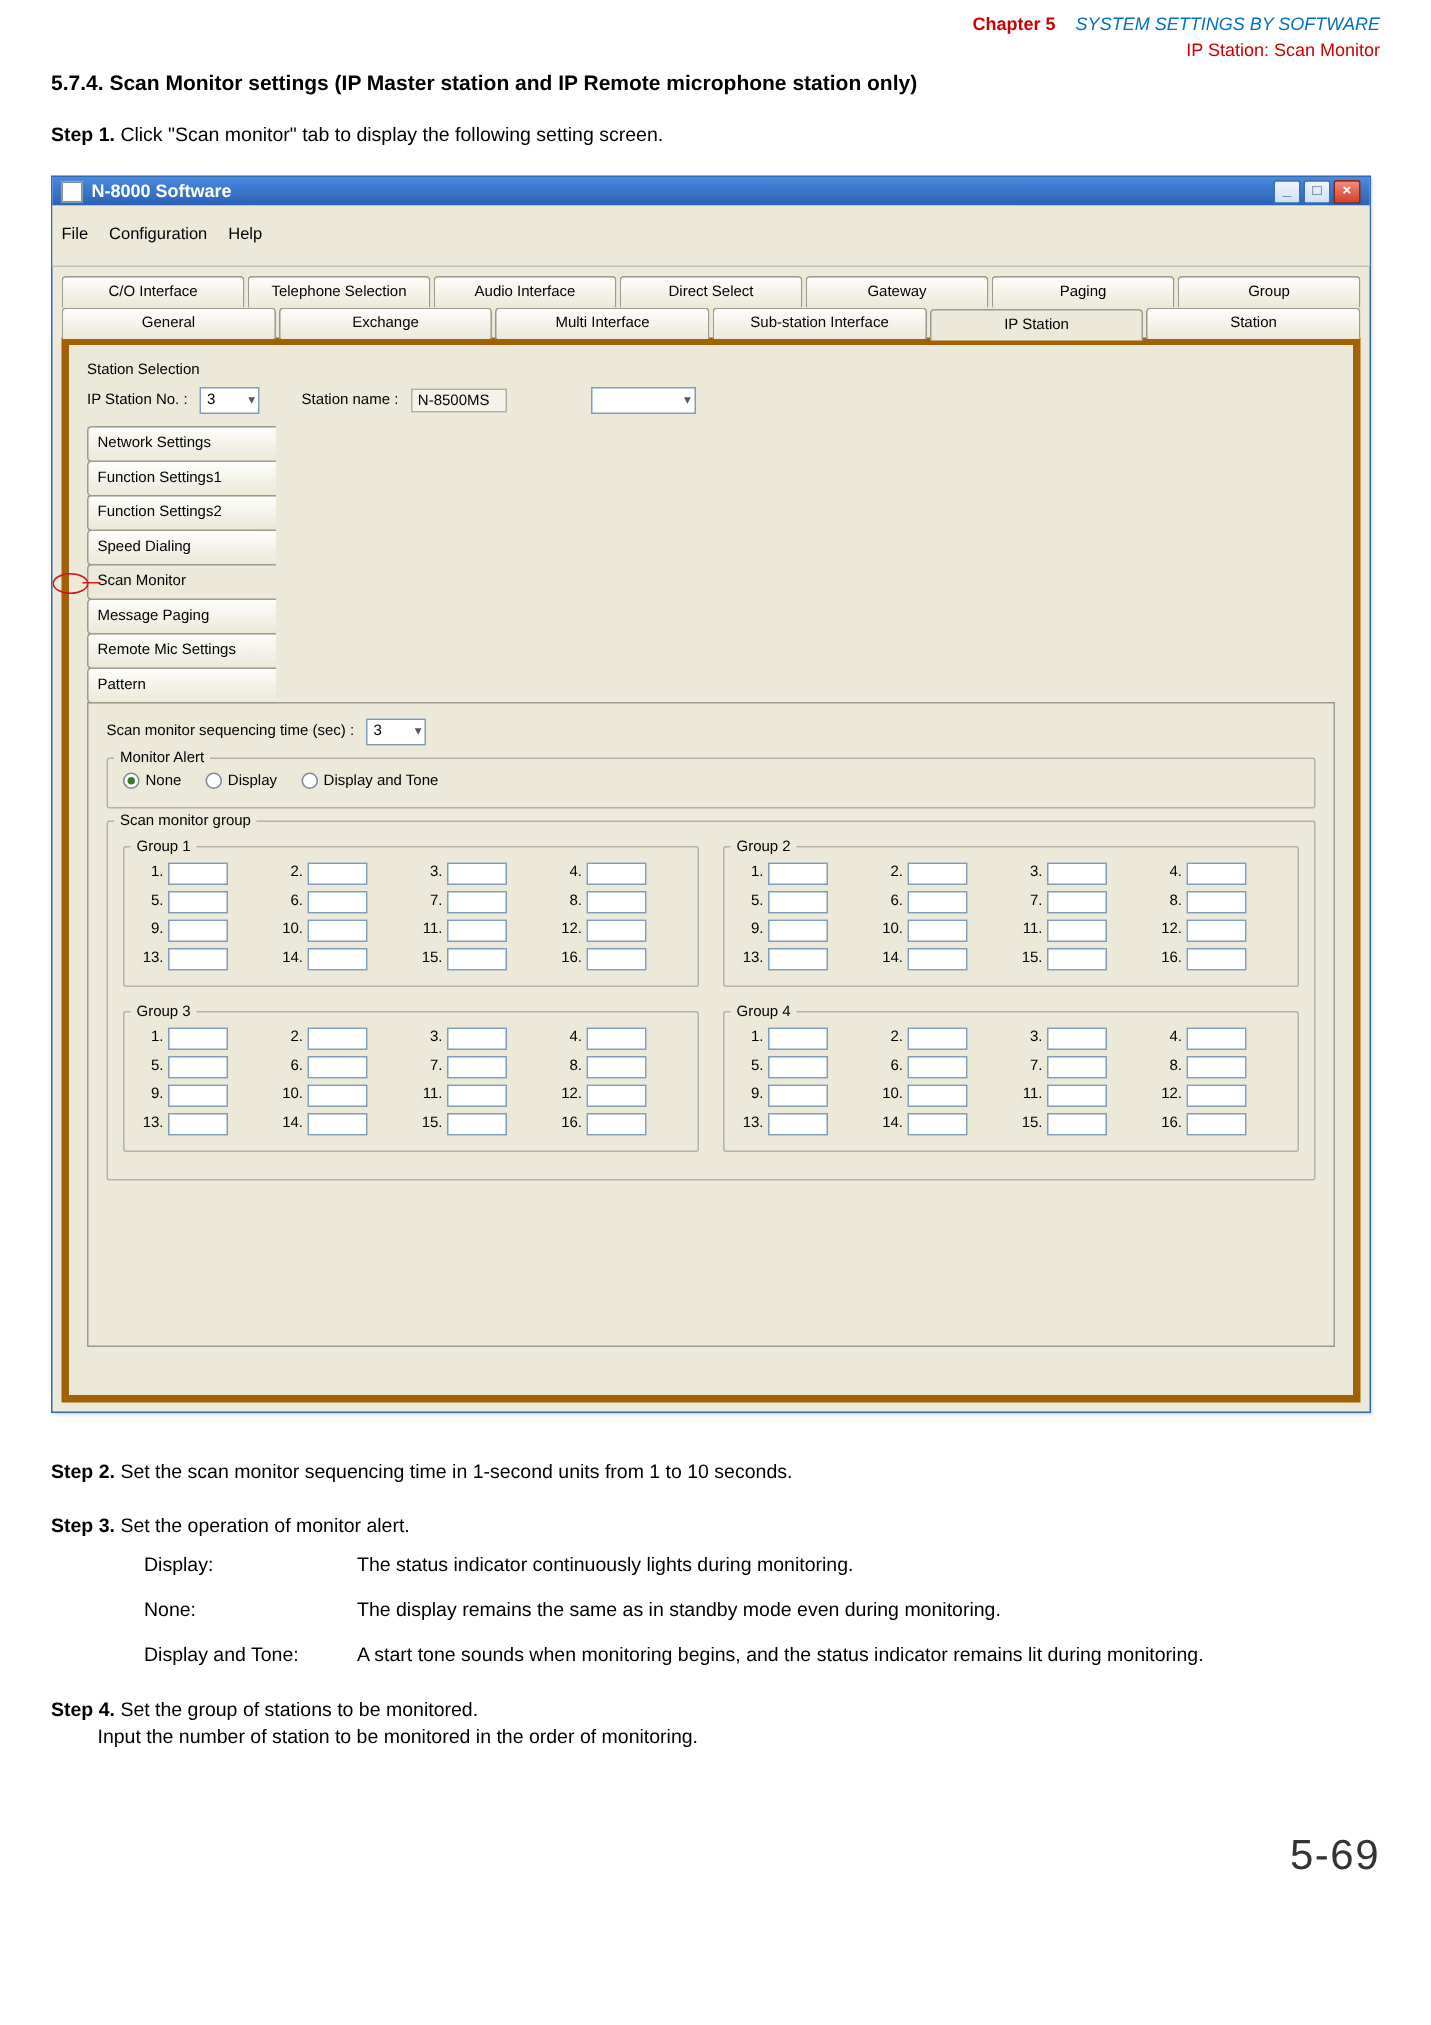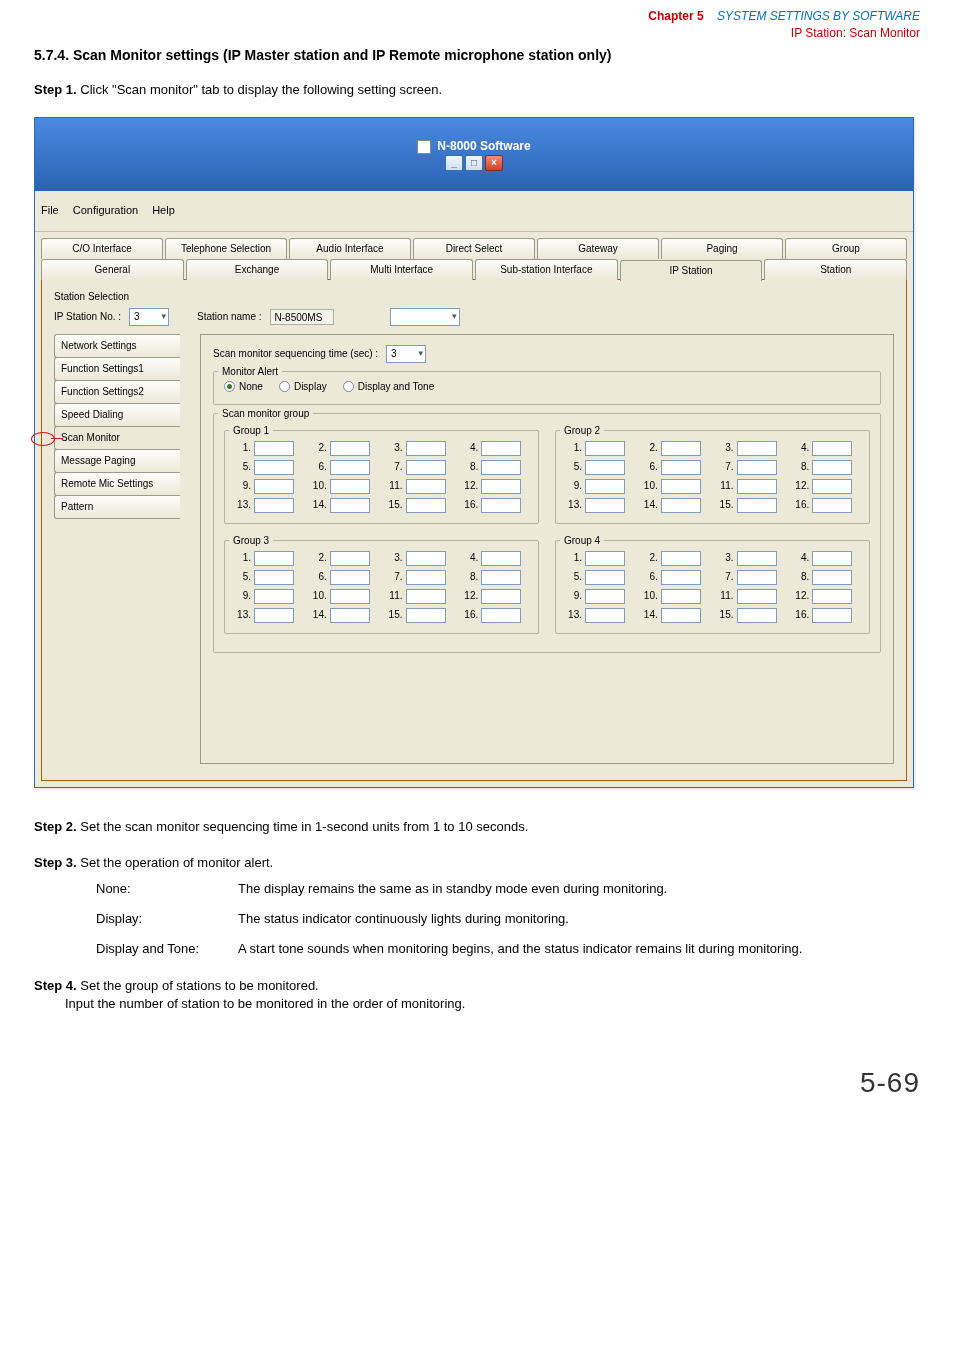--- a/index.html
+++ b/index.html
@@ -27,25 +27,24 @@
     border: 1px solid #2f6ab3;
     margin: 10px 0 30px 0;
     background: #ece9d8;
     box-shadow: 1px 1px 2px rgba(0,0,0,.15);
   }
   .titlebar {
     background: linear-gradient(#4a8ae0, #2a62b4);
     color: #fff;
     font-size: 12px;
     font-weight: bold;
-    padding: 20px 6px;
+    padding: 1px 6px;
     display: flex;
     align-items: center;
     justify-content: space-between;
-    flex-direction: column;
   }
   .titlebar .title { display: flex; align-items: center; gap: 6px; }
   .titlebar .app-icon { width: 14px; height: 14px; background: #fff; border: 1px solid #888; }
   .title-controls { display: flex; gap: 2px; }
   .title-btn {
     width: 18px; height: 16px; background: linear-gradient(#f0f5fb,#cfe0f4);
     border: 1px solid #3b6fb0; border-radius: 2px; color: #2b4d7c;
     font-size: 10px; line-height: 14px; text-align: center; font-weight: bold;
   }
   .title-btn.close { background: linear-gradient(#f48b79,#d23f27); color:#fff; border-color:#8a2a18;}
@@ -64,36 +63,36 @@
     border-radius: 3px 3px 0 0;
     flex: 1;
     white-space: nowrap;
   }
   .tab.active {
     background: #ece9d8;
     font-weight: normal;
     position: relative; top: 1px;
   }
   .tab-panel {
-    border: 1px solid #a16207; background: #ece9d8; padding: 10px 12px 16px 12px;
+    border: 5px solid #a16207; background: #ece9d8; padding: 10px 12px 32px 12px;
     margin-top: -1px;
   }
 
   .sel-row { font-size: 10px; display:flex; align-items:center; gap:8px; margin-bottom: 4px;}
   .sel-combo {
     display:inline-flex; align-items:center; border:1px solid #7f9db9; background:#fff;
     height:18px; font-size:10px; padding:0 16px 0 4px; position:relative; min-width:40px;
   }
   .sel-combo::after{
     content:"▾"; position:absolute; right:2px; top:1px; font-size:9px; color:#555;
   }
   .readonly { display:inline-block; border:1px solid #b0afa2; background:#f4f3e9; height:16px;
     font-size:10px; padding:1px 4px; min-width:64px;}
 
-  .inner-layout { display:flex; gap:20px; margin-top:8px;}
+  .inner-layout { display:flex; gap:0; margin-top:8px;flex-direction:column;}
   .side-tabs { display:flex; flex-direction:column; gap:0; width:126px;}
   .side-tab {
     border:1px solid #9b9a8c; border-right:none; background:linear-gradient(#fdfdfb,#ece9d8);
     font-size:10px; padding:4px 6px; border-radius:3px 0 0 3px; text-align:left;
     margin-bottom:-1px; position:relative; white-space:nowrap;
   }
   .side-tab.active { background:#ece9d8; z-index:2;}
   .callout {
     position:absolute; left:-24px; top:50%; width:24px; height:16px; transform:translateY(-50%);
   }
@@ -548,26 +547,26 @@
 <div class="step">
   <b>Step 2.</b>
   <span>Set the scan monitor sequencing time in 1-second units from 1 to 10 seconds.</span>
 </div>
 
 <div class="step">
   <b>Step 3.</b>
   <span>Set the operation of monitor alert.</span>
   <div class="defs">
     <div class="row">
+      <div class="term">Display:</div>
+      <div class="desc">The status indicator continuously lights during monitoring.</div>
+    </div>
+    <div class="row">
       <div class="term">None:</div>
       <div class="desc">The display remains the same as in standby mode even during monitoring.</div>
-    </div>
-    <div class="row">
-      <div class="term">Display:</div>
-      <div class="desc">The status indicator continuously lights during monitoring.</div>
     </div>
     <div class="row">
       <div class="term">Display and Tone:</div>
       <div class="desc">A start tone sounds when monitoring begins, and the status indicator remains lit during monitoring.</div>
     </div>
   </div>
 </div>
 
 <div class="step">
   <b>Step 4.</b>

